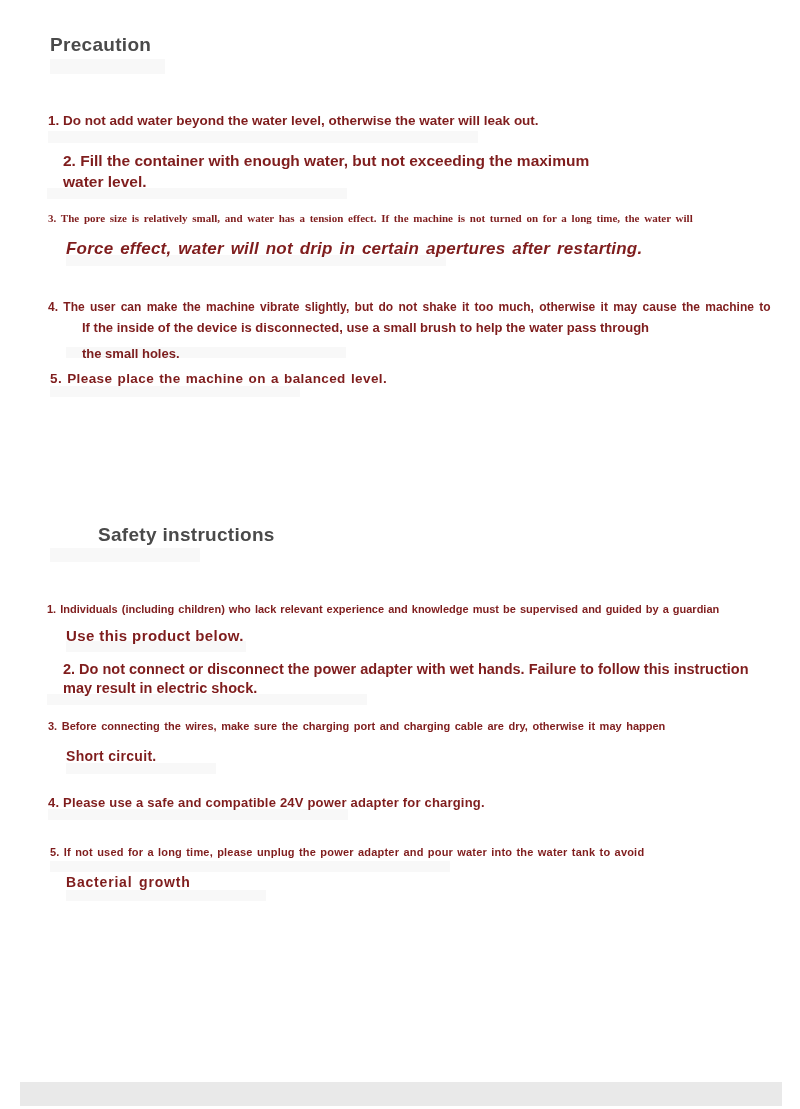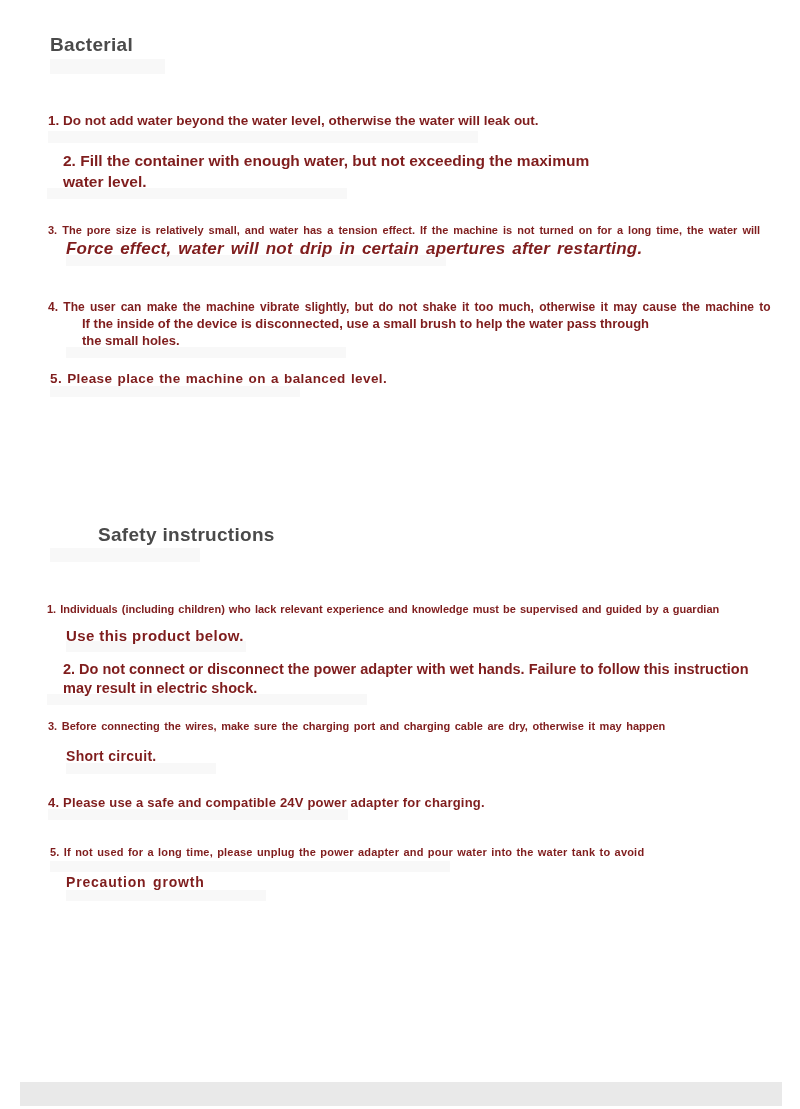--- a/index.html
+++ b/index.html
@@ -29,24 +29,24 @@
     font-weight: bold;
     color: #4a4a4a;
     font-size: 19px;
     letter-spacing: 0.3px;
     white-space: nowrap;
   }
   
   #p-title { left: 50px; top: 34px; }
   #p1  { left: 48px; top: 113px; font-size: 13.5px; }
   #p2  { left: 47px; top: 151px; font-size: 15.5px; width: 540px; line-height: 20.5px; }
-  #p3a { left: 48px; top: 224px; font-size: 11px;  word-spacing: 2px; }
+  #p3a { left: 48px; top: 212px; font-size: 11px;  word-spacing: 2px; font-family: Liberation Serif, serif; }
   #p3b { left: 66px; top: 239px; font-size: 17px;  word-spacing: 2px; letter-spacing: 0.2px; font-style: italic; }
   #p4a { left: 48px; top: 292px; font-size: 12px;  word-spacing: 2px; margin-top: 8px; }
-  #p4b { left: 66px; top: 315px; font-size: 13px;  width: 575px; line-height: 17px; }
+  #p4b { left: 66px; top: 315px; font-size: 13px;  width: 575px; line-height: 26px; }
   #p5  { left: 50px; top: 371px; font-size: 13.5px; letter-spacing: 0.4px; word-spacing: 1px; }
   
   #s-title { left: 50px; top: 524px; margin-left: 48px; }
   #s1a { left: 47px; top: 603px; font-size: 11px;  word-spacing: 1px; }
   #s1b { left: 66px; top: 627px; font-size: 15px;  letter-spacing: 0.4px; }
   #s2  { left: 47px; top: 660px; font-size: 14.5px; width: 690px; line-height: 19px; }
   #s3a { left: 48px; top: 720px; font-size: 11px;  word-spacing: 1.5px; }
   #s3b { left: 66px; top: 748px; font-size: 14px;  letter-spacing: 0.3px; }
   #s4  { left: 48px; top: 795px; font-size: 13px;  letter-spacing: 0.2px; }
   #s5a { left: 50px; top: 846px; font-size: 11px;  letter-spacing: 0.2px; word-spacing: 1px; }
@@ -66,21 +66,21 @@
     height: 24px;
     background: #e9e9e9;
   }
 </style>
 </head>
 <body>
 
 <div id="page">
 
   <div>
-    <div id="p-title" class="section-title">Bacterial</div>
+    <div id="p-title" class="section-title">Precaution</div>
 
     <div id="p1" class="line">1. Do not add water beyond the water level, otherwise the water will leak out.</div>
 
     <div id="p2" class="line wrap">2. Fill the container with enough water, but not exceeding the maximum water level.</div>
 
     <div id="p3a" class="line">3. The pore size is relatively small, and water has a tension effect. If the machine is not turned on for a long time, the water will</div>
     <div id="p3b" class="line">Force effect, water will not drip in certain apertures after restarting.</div>
 
     <div id="p4a" class="line">4. The user can make the machine vibrate slightly, but do not shake it too much, otherwise it may cause the machine to</div>
     <div id="p4b" class="line wrap">If the inside of the device is disconnected, use a small brush to help the water pass through the small holes.</div>
@@ -95,21 +95,21 @@
     <div id="s1b" class="line">Use this product below.</div>
 
     <div id="s2" class="line wrap">2. Do not connect or disconnect the power adapter with wet hands. Failure to follow this instruction may result in electric shock.</div>
 
     <div id="s3a" class="line">3. Before connecting the wires, make sure the charging port and charging cable are dry, otherwise it may happen</div>
     <div id="s3b" class="line">Short circuit.</div>
 
     <div id="s4" class="line">4. Please use a safe and compatible 24V power adapter for charging.</div>
 
     <div id="s5a" class="line">5. If not used for a long time, please unplug the power adapter and pour water into the water tank to avoid</div>
-    <div id="s5b" class="line">Precaution growth</div>
+    <div id="s5b" class="line">Bacterial growth</div>
   </div>
 
   <div class="ghost" style="left:50px;  top:59px;  width:115px; height:15px;"></div>
   <div class="ghost" style="left:48px;  top:131px; width:430px; height:12px;"></div>
   <div class="ghost" style="left:47px;  top:188px; width:300px; height:11px;"></div>
   <div class="ghost" style="left:66px;  top:255px; width:380px; height:11px;"></div>
   <div class="ghost" style="left:66px;  top:347px; width:280px; height:11px;"></div>
   <div class="ghost" style="left:50px;  top:386px; width:250px; height:11px;"></div>
   <div class="ghost" style="left:50px;  top:548px; width:150px; height:14px;"></div>
   <div class="ghost" style="left:66px;  top:641px; width:180px; height:11px;"></div>

